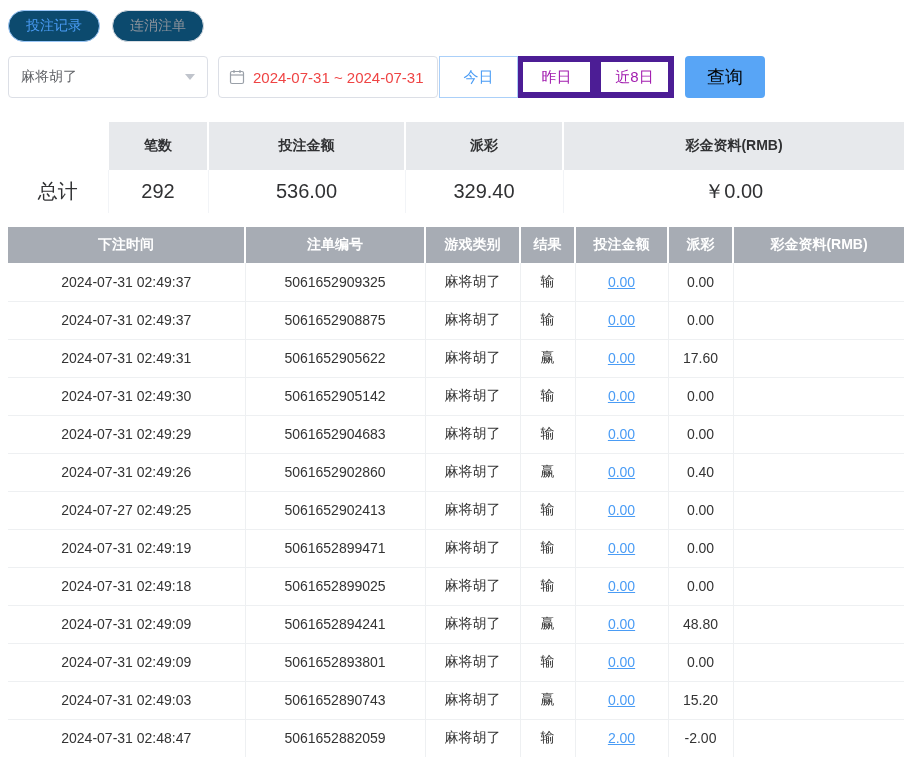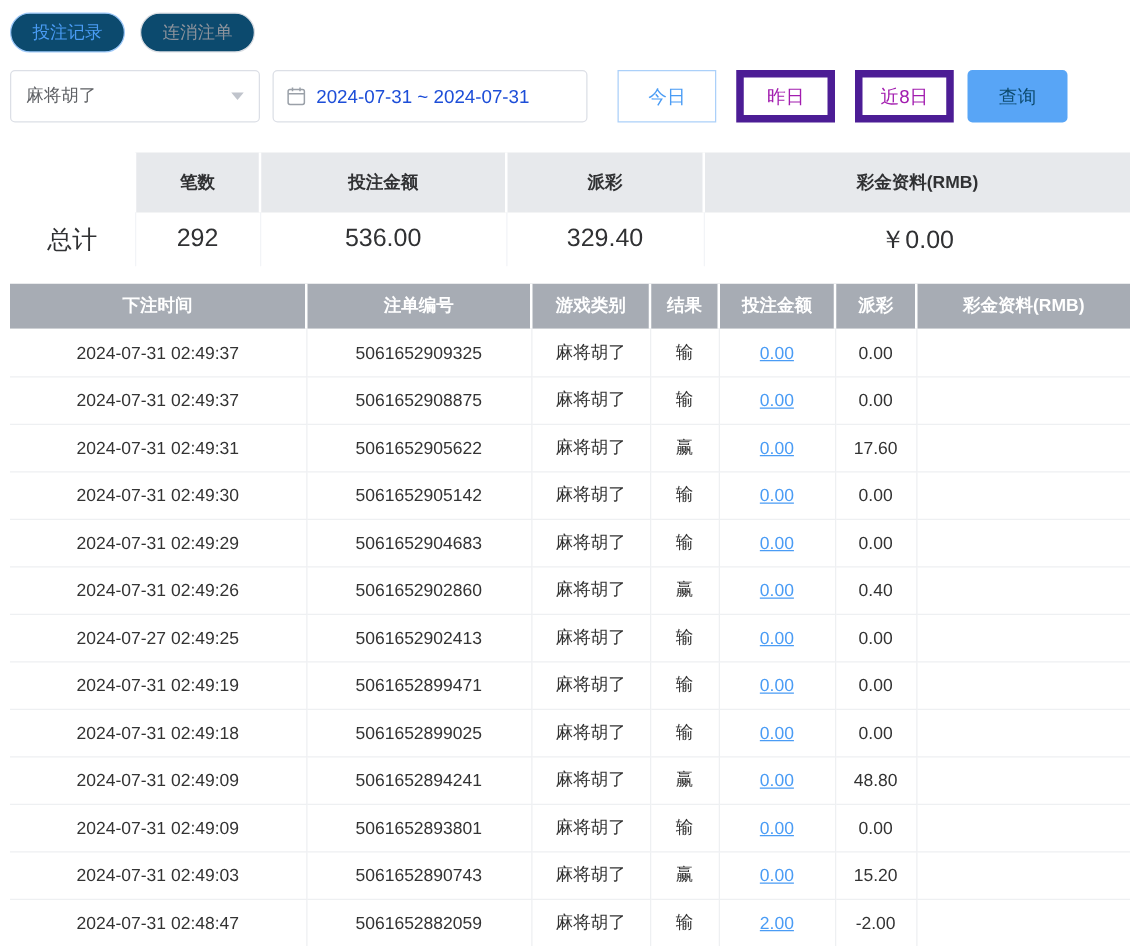--- a/index.html
+++ b/index.html
@@ -29,35 +29,35 @@
     width: 200px; height: 42px; border: 1px solid #dcdfe6; border-radius: 4px;
     display: flex; align-items: center; justify-content: space-between;
     padding: 0 12px; font-size: 14px; color: #606266; cursor: pointer; background: #fff;
   }
   .caret {
     width: 0; height: 0;
     border-left: 5px solid transparent; border-right: 5px solid transparent;
     border-top: 6px solid #c0c4cc;
   }
   .date-input {
-    width: 252px; height: 42px; border: 1px solid #dcdfe6; border-radius: 4px;
+    width: 220px; height: 42px; border: 1px solid #dcdfe6; border-radius: 4px;
     display: flex; align-items: center; margin-left: 10px; padding: 0 10px;
-    font-size: 15px; color: #1d4ed8; cursor: pointer; background: #fff;
+    font-size: 15px; color: #ef4444; cursor: pointer; background: #fff;
   }
   .cal-icon { display: inline-flex; margin-right: 8px; }
-  .quick-group { display: flex; margin-left: 24px; gap: 17px; }
+  .quick-group { display: flex; margin-left: 1px; }
   .quick {
     width: 79px; height: 42px; background: #fff; font-size: 15px; cursor: pointer;
     border: 6px solid #4c1d95; color: #a21caf; margin-left: -1px; font-family: inherit;
   }
   .quick:first-child { margin-left: 0; }
   .quick.active { color: #4a9cf5; border: 1px solid #abd0f9; position: relative; z-index: 1; }
   .search-btn {
     width: 80px; height: 42px; margin-left: 11px; border: none; border-radius: 4px;
-    background: #58a5f6; color: #0c4a6e; font-size: 15px; cursor: pointer; font-family: inherit;
+    background: #58a5f6; color: #000000; font-size: 18px; cursor: pointer; font-family: inherit;
   }
 
   
   table { border-collapse: collapse; width: 896px; table-layout: fixed; }
   .summary { margin-top: 24px; }
   .summary th {
     background: #e7e9ec; height: 48px; font-size: 14px; font-weight: 700;
     color: #303133; border-right: 2px solid #fff; text-align: center;
   }
   .summary th.blank { background: #fff; }

